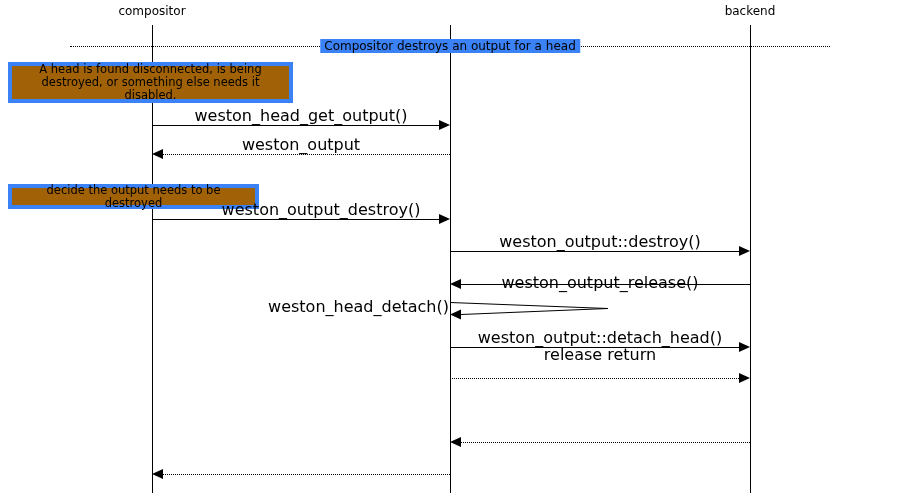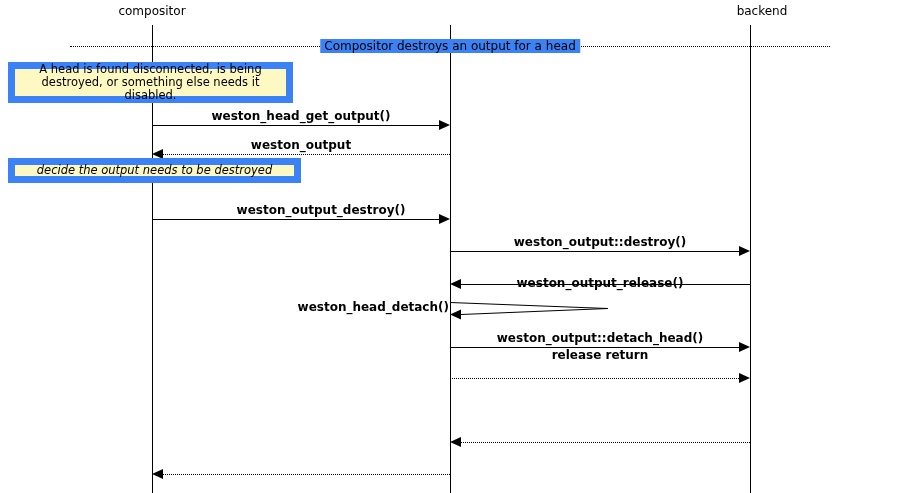--- a/index.html
+++ b/index.html
@@ -36,22 +36,22 @@
     transform:translate(-50%,-50%);
     background:#3b82f6;
     padding:0 4px;
     font-size:12px;
     line-height:14px;
     white-space:nowrap;
   }
   .note{
     position:absolute;
     box-sizing:border-box;
-    border:7px solid #3b82f6;
-    background:#fef9c3;
+    border:4px solid #3b82f6;
+    background:#a16207;
     display:flex;
     align-items:center;
     justify-content:center;
     text-align:center;
     font-size:11.5px;
     line-height:13px;
     padding:2px 4px;
   }
   .msg-line{
     position:absolute;
@@ -68,60 +68,59 @@
     border-bottom:5px solid transparent;
   }
   .arrowhead.right{
     border-left:11px solid #000000;
   }
   .arrowhead.left{
     border-right:11px solid #000000;
   }
   .msg-label{
     position:absolute;
-    font-size:12px;
+    font-size:16px;
     line-height:14px;
     white-space:nowrap;
     background:transparent;
-    font-weight:bold;
   }
   .msg-label.centered{ transform:translate(-50%,-100%); }
   .msg-label.rightaligned{ transform:translate(-100%,-50%); }
   .selfcall{
     position:absolute;
   }
   .selfcall svg{ display:block; }
 </style>
 </head>
 <body>
 
 <div id="diagram">
 
   <div class="participant-label" style="left:152px;top:4px;">compositor</div>
   <div class="participant-label" style="left:450px;top:6px;margin-top:33px;">libweston core</div>
-  <div class="participant-label" style="left:750px;top:4px;margin-left:12px;">backend</div>
+  <div class="participant-label" style="left:750px;top:4px;">backend</div>
 
   <div class="lifeline" style="left:152px;top:25px;height:468px;"></div>
   <div class="lifeline" style="left:450px;top:25px;height:468px;"></div>
   <div class="lifeline" style="left:750px;top:25px;height:468px;"></div>
 
   <div class="sep-line" style="left:70px;top:46px;width:760px;"></div>
   <div class="sep-label" style="left:450px;top:46px;">Compositor destroys an output for a head</div>
 
   <div class="note" style="left:8px;top:62px;width:285px;height:41px;">A head is found disconnected, is being destroyed, or something else needs it disabled.</div>
 
   <div class="msg-label centered" style="left:301px;top:123px;">weston_head_get_output()</div>
   <div class="msg-line" style="left:152px;top:125px;width:288px;"></div>
   <div class="arrowhead right" style="left:439px;top:120px;"></div>
 
   <div class="msg-label centered" style="left:301px;top:152px;">weston_output</div>
   <div class="msg-line dotted" style="left:163px;top:154px;width:287px;"></div>
   <div class="arrowhead left" style="left:152px;top:149px;"></div>
 
-  <div class="note" style="left:8px;top:158px;width:293px;height:25px;font-style:italic;">decide the output needs to be destroyed</div>
+  <div class="note" style="left:8px;top:184px;width:251px;height:25px;">decide the output needs to be destroyed</div>
 
   <div class="msg-label centered" style="left:301px;top:217px;margin-left:20px;">weston_output_destroy()</div>
   <div class="msg-line" style="left:152px;top:219px;width:288px;"></div>
   <div class="arrowhead right" style="left:439px;top:214px;"></div>
 
   <div class="msg-label centered" style="left:600px;top:249px;">weston_output::destroy()</div>
   <div class="msg-line" style="left:450px;top:251px;width:289px;"></div>
   <div class="arrowhead right" style="left:739px;top:246px;"></div>
 
   <div class="msg-label centered" style="left:600px;top:290px;">weston_output_release()</div>

